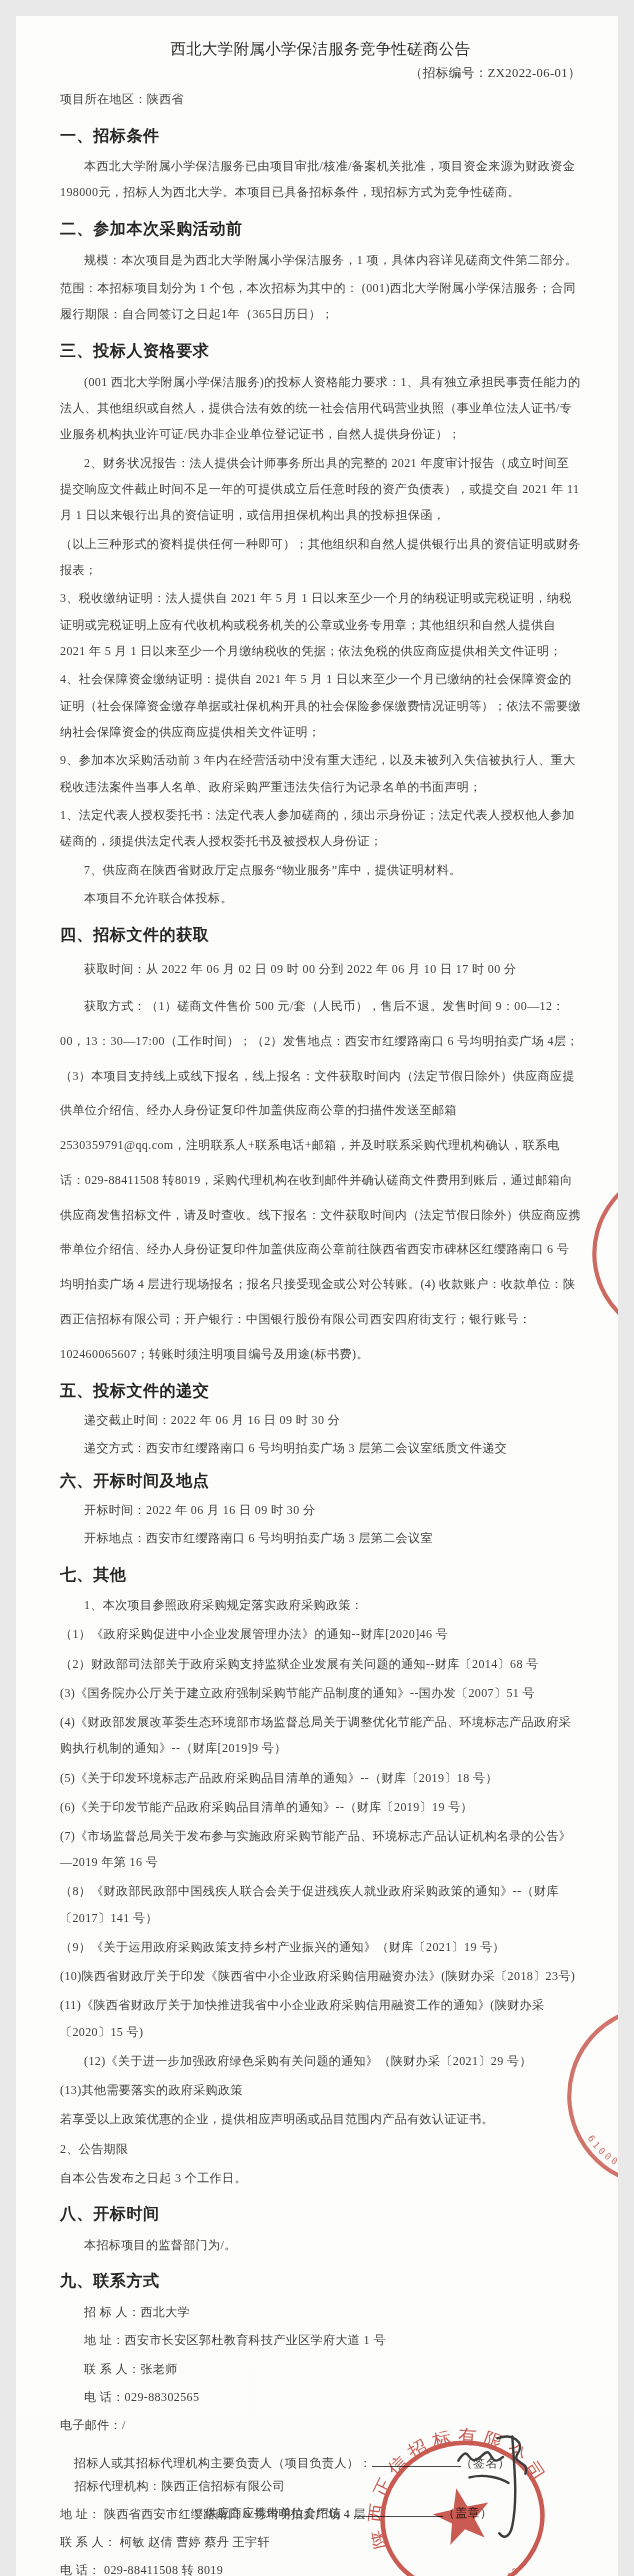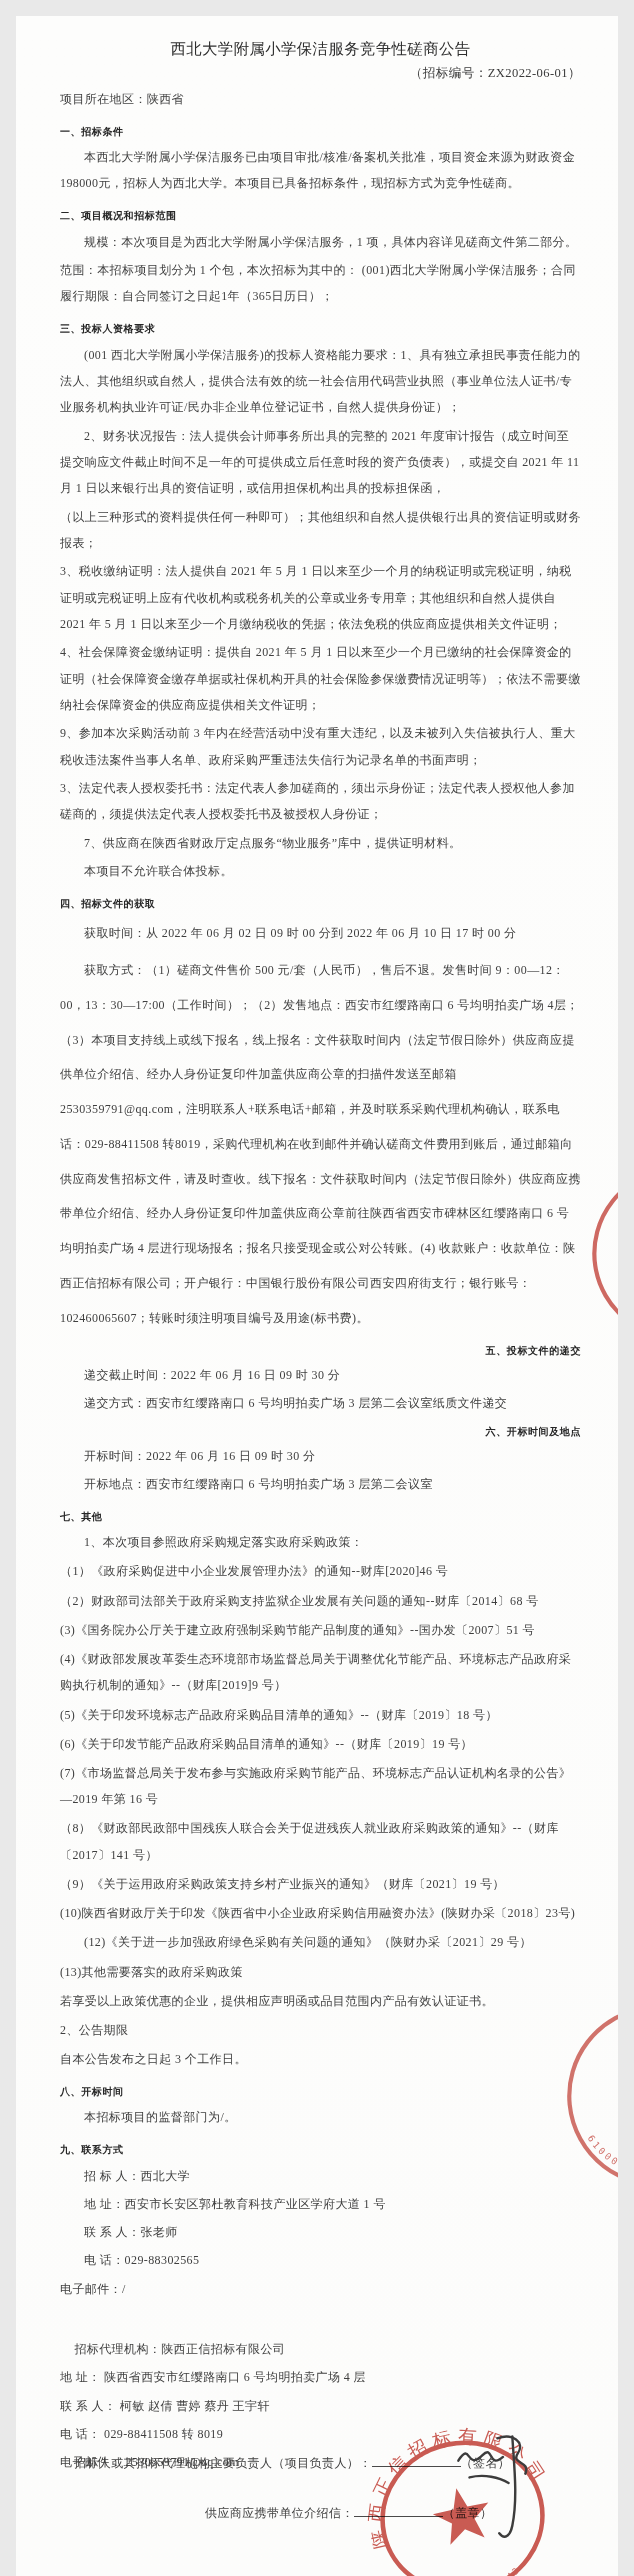--- a/index.html
+++ b/index.html
@@ -7,22 +7,22 @@
     position:relative; width:602px; height:2576px; margin:16px auto;
     background:linear-gradient(180deg,#fdfdfc 0%,#fcfcfb 100%);
     overflow:hidden; box-sizing:border-box;
     padding:15px 37px 0 44px;
     font-family:"Liberation Serif","DejaVu Serif",serif;
     color:#3f3f3f; font-size:12px; letter-spacing:0.4px;
   }
   .title { text-align:center; font-size:15.4px; color:#2e2e2e; line-height:1.6; margin-top:5.6px; }
   .subtitle { text-align:right; font-size:12.6px; color:#3a3a3a; line-height:2.0; }
   .region { font-size:12px; line-height:2.0; margin-top:1.9px;font-family:Liberation Mono, monospace; }
-  h2 { font-size:10px; font-weight:bold; color:#262626; margin:11.2px 0 5.6px 0; line-height:1.5; letter-spacing:0.6px; }
-  h2.tight { margin:7.5px 0 3.7px 0;text-align:right; }
+  h2 { font-size:16px; font-weight:bold; color:#262626; margin:11.2px 0 5.6px 0; line-height:1.5; letter-spacing:0.6px; }
+  h2.tight { margin:7.5px 0 3.7px 0; }
   p { margin:1.9px 0; line-height:2.2; }
   .indent { text-indent:2em; }
   .airy p, p.airy { line-height:2.9; }
   .list p { line-height:2.2; margin:2.8px 0; }
   .contact p { line-height:2.2; margin:1.9px 0; }
   .agency { margin-top:34px; }
   .agency p:first-child { text-indent:1.2em; }
   .sig-block { position:absolute; top:2438px; left:32px; right:37px; font-size:12px; z-index:3; }
   .sig-row1 { margin-left:26px; }
   .sig-row2 { margin-left:157px; margin-top:32px; }
@@ -41,32 +41,32 @@
 
 <div class="page">
 
   <div class="title">西北大学附属小学保洁服务竞争性磋商公告</div>
   <div class="subtitle">（招标编号：ZX2022-06-01）</div>
   <div class="region">项目所在地区：陕西省</div>
 
   <h2>一、招标条件</h2>
   <p class="indent">本西北大学附属小学保洁服务已由项目审批/核准/备案机关批准，项目资金来源为财政资金198000元，招标人为西北大学。本项目已具备招标条件，现招标方式为竞争性磋商。</p>
 
-  <h2>二、项目概况和招标范围</h2>
+  <h2>二、参加本次采购活动前</h2>
   <p class="indent">规模：本次项目是为西北大学附属小学保洁服务，1 项，具体内容详见磋商文件第二部分。</p>
   <p>范围：本招标项目划分为 1 个包，本次招标为其中的： (001)西北大学附属小学保洁服务；合同履行期限：自合同签订之日起1年（365日历日）；</p>
 
   <h2>三、投标人资格要求</h2>
   <p class="indent">(001 西北大学附属小学保洁服务)的投标人资格能力要求：1、具有独立承担民事责任能力的法人、其他组织或自然人，提供合法有效的统一社会信用代码营业执照（事业单位法人证书/专业服务机构执业许可证/民办非企业单位登记证书，自然人提供身份证）；</p>
   <p class="indent">2、财务状况报告：法人提供会计师事务所出具的完整的 2021 年度审计报告（成立时间至提交响应文件截止时间不足一年的可提供成立后任意时段的资产负债表），或提交自 2021 年 11 月 1 日以来银行出具的资信证明，或信用担保机构出具的投标担保函，</p>
   <p>（以上三种形式的资料提供任何一种即可）；其他组织和自然人提供银行出具的资信证明或财务报表；</p>
   <p>3、税收缴纳证明：法人提供自 2021 年 5 月 1 日以来至少一个月的纳税证明或完税证明，纳税证明或完税证明上应有代收机构或税务机关的公章或业务专用章；其他组织和自然人提供自 2021 年 5 月 1 日以来至少一个月缴纳税收的凭据；依法免税的供应商应提供相关文件证明；</p>
   <p>4、社会保障资金缴纳证明：提供自 2021 年 5 月 1 日以来至少一个月已缴纳的社会保障资金的证明（社会保障资金缴存单据或社保机构开具的社会保险参保缴费情况证明等）；依法不需要缴纳社会保障资金的供应商应提供相关文件证明；</p>
   <p>9、参加本次采购活动前 3 年内在经营活动中没有重大违纪，以及未被列入失信被执行人、重大税收违法案件当事人名单、政府采购严重违法失信行为记录名单的书面声明；</p>
-  <p>3、法定代表人授权委托书：法定代表人参加磋商的，须出示身份证；法定代表人授权他人参加磋商的，须提供法定代表人授权委托书及被授权人身份证；</p>
+  <p>1、法定代表人授权委托书：法定代表人参加磋商的，须出示身份证；法定代表人授权他人参加磋商的，须提供法定代表人授权委托书及被授权人身份证；</p>
   <p class="indent">7、供应商在陕西省财政厅定点服务“物业服务”库中，提供证明材料。</p>
   <p class="indent">本项目不允许联合体投标。</p>
 
   <h2>四、招标文件的获取</h2>
   <p class="indent airy">获取时间：从 2022 年 06 月 02 日 09 时 00 分到 2022 年 06 月 10 日 17 时 00 分</p>
   <p class="indent airy">获取方式：（1）磋商文件售价 500 元/套（人民币），售后不退。发售时间 9：00—12：00，13：30—17:00（工作时间）；（2）发售地点：西安市红缨路南口 6 号均明拍卖广场 4层；（3）本项目支持线上或线下报名，线上报名：文件获取时间内（法定节假日除外）供应商应提供单位介绍信、经办人身份证复印件加盖供应商公章的扫描件发送至邮箱 2530359791@qq.com，注明联系人+联系电话+邮箱，并及时联系采购代理机构确认，联系电话：029-88411508 转8019，采购代理机构在收到邮件并确认磋商文件费用到账后，通过邮箱向供应商发售招标文件，请及时查收。线下报名：文件获取时间内（法定节假日除外）供应商应携带单位介绍信、经办人身份证复印件加盖供应商公章前往陕西省西安市碑林区红缨路南口 6 号均明拍卖广场 4 层进行现场报名；报名只接受现金或公对公转账。(4) 收款账户：收款单位：陕西正信招标有限公司；开户银行：中国银行股份有限公司西安四府街支行；银行账号：102460065607；转账时须注明项目编号及用途(标书费)。</p>
 
   <h2 class="tight">五、投标文件的递交</h2>
   <p class="indent">递交截止时间：2022 年 06 月 16 日 09 时 30 分</p>
   <p class="indent">递交方式：西安市红缨路南口 6 号均明拍卖广场 3 层第二会议室纸质文件递交</p>
@@ -81,20 +81,21 @@
     <p>（1）《政府采购促进中小企业发展管理办法》的通知--财库[2020]46 号</p>
     <p>（2）财政部司法部关于政府采购支持监狱企业发展有关问题的通知--财库〔2014〕68 号</p>
     <p>(3)《国务院办公厅关于建立政府强制采购节能产品制度的通知》--国办发〔2007〕51 号</p>
     <p>(4)《财政部发展改革委生态环境部市场监督总局关于调整优化节能产品、环境标志产品政府采购执行机制的通知》--（财库[2019]9 号）</p>
     <p>(5)《关于印发环境标志产品政府采购品目清单的通知》--（财库〔2019〕18 号）</p>
     <p>(6)《关于印发节能产品政府采购品目清单的通知》--（财库〔2019〕19 号）</p>
     <p>(7)《市场监督总局关于发布参与实施政府采购节能产品、环境标志产品认证机构名录的公告》—2019 年第 16 号</p>
     <p>（8）《财政部民政部中国残疾人联合会关于促进残疾人就业政府采购政策的通知》--（财库〔2017〕141 号）</p>
     <p>（9）《关于运用政府采购政策支持乡村产业振兴的通知》（财库〔2021〕19 号）</p>
     <p>(10)陕西省财政厅关于印发《陕西省中小企业政府采购信用融资办法》(陕财办采〔2018〕23号)</p>
+    <p>(11)《陕西省财政厅关于加快推进我省中小企业政府采购信用融资工作的通知》(陕财办采〔2020〕15 号)</p>
     <p class="indent">(12)《关于进一步加强政府绿色采购有关问题的通知》（陕财办采〔2021〕29 号）</p>
     <p>(13)其他需要落实的政府采购政策</p>
     <p>若享受以上政策优惠的企业，提供相应声明函或品目范围内产品有效认证证书。</p>
     <p>2、公告期限</p>
     <p>自本公告发布之日起 3 个工作日。</p>
   </div>
 
   <h2>八、开标时间</h2>
   <p class="indent">本招标项目的监督部门为/。</p>
 

